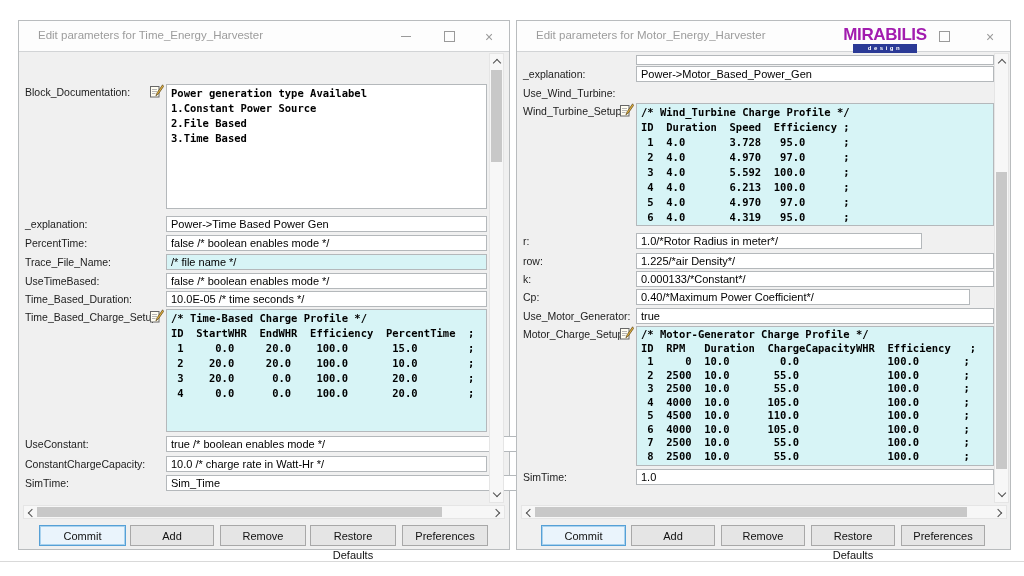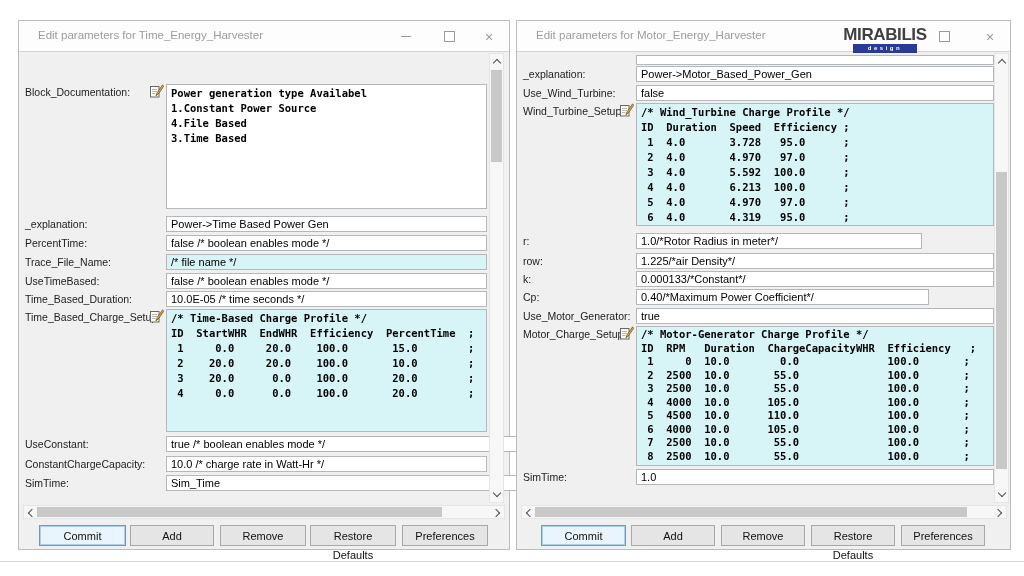--- a/index.html
+++ b/index.html
@@ -21,21 +21,21 @@
   .thumb{position:absolute;background:#c8c8c8}
   .sarr{position:absolute;width:13px;height:13px;display:flex;align-items:center;justify-content:center}
   .chev{width:5px;height:5px;border-left:1px solid #4e4e4e;border-top:1px solid #4e4e4e;display:inline-block}
   .chev.up{transform:rotate(45deg);margin-top:3px}
   .chev.down{transform:rotate(225deg);margin-bottom:3px}
   .chev.left{transform:rotate(-45deg);margin-left:3px}
   .chev.right{transform:rotate(135deg);margin-right:3px}
   .btn{position:absolute;top:504px;height:21px;background:#e5e5e5;border:1px solid #a8a8a8;box-sizing:border-box;font-size:11px;color:#111;text-align:center;line-height:19px;cursor:default}
   .btn.primary{background:#eaf4fc;border-color:#56a0d6;box-shadow:inset 0 0 0 1px #a9d2ee}
   .logo{position:absolute;left:320px;top:5px;width:96px;text-align:center}
-  .brand{font-size:17px;font-weight:800;color:#404040;letter-spacing:-0.4px;line-height:17px}
+  .brand{font-size:17px;font-weight:800;color:#a21caf;letter-spacing:-0.4px;line-height:17px}
   .dbar{margin:1px 0 0 16px;width:64px;height:9px;background:#2b3a96;color:#fff;font-size:6px;line-height:9px;letter-spacing:2.5px;font-weight:700;text-align:center;text-transform:lowercase}
   .bottom-line{position:absolute;left:0;width:1024px;top:561px;height:1px;background:#d9d9d9}
 </style>
 </head>
 <body>
 
 <div class="win" style="left:18px;width:492px">
   <div class="tbar">
     <span class="title">Edit parameters for Time_Energy_Harvester</span>
     <span class="wc" style="left:372px">
@@ -52,21 +52,21 @@
   <div class="lbl" style="top:65px">Block_Documentation:</div>
   <span class="eicon" style="left:131px;top:63px">
     <svg width="14" height="14" viewBox="0 0 14 14">
         <rect x="0.5" y="2.5" width="8.5" height="10.5" fill="#fffdf2" stroke="#666" stroke-width="1"></rect>
         <path d="M2 5.5h5M2 7.5h5M2 9.5h3.5" stroke="#b5b5b5" stroke-width="1" fill="none"></path>
         <path d="M12.6 0.8 L7.1 8.8 L5.9 11.8 L8.4 9.9 L13.6 2.4 Z" fill="#e2b23e" stroke="#57431a" stroke-width="0.7"></path>
       </svg>
   </span>
   <div class="blk" style="left:147px;top:63px;width:321px;height:125px">Power generation type Availabel
 1.Constant Power Source
-4.File Based
+2.File Based
 3.Time Based</div>
 
   <div class="lbl" style="top:197px">_explanation:</div>
   <div class="fld" style="left:147px;top:195px;width:321px">Power-&gt;Time Based Power Gen</div>
 
   <div class="lbl" style="top:216px">PercentTime:</div>
   <div class="fld" style="left:147px;top:214px;width:321px">false /* boolean enables mode */</div>
 
   <div class="lbl" style="top:235px">Trace_File_Name:</div>
   <div class="fld cy" style="left:147px;top:233px;width:321px">/* file name */</div>
@@ -141,21 +141,20 @@
         <span>×</span>
       </span>
   </div>
 
   <div class="fld" style="left:119px;top:34px;width:358px;height:10px"></div>
 
   <div class="lbl" style="top:47px">_explanation:</div>
   <div class="fld" style="left:119px;top:45px;width:358px">Power-&gt;Motor_Based_Power_Gen</div>
 
   <div class="lbl" style="top:66px">Use_Wind_Turbine:</div>
-  <div class="fld" style="left:119px;top:64px;width:358px">false</div>
 
   <div class="lbl" style="top:84px">Wind_Turbine_Setup:</div>
   <span class="eicon" style="left:103px;top:82px">
     <svg width="14" height="14" viewBox="0 0 14 14">
         <rect x="0.5" y="2.5" width="8.5" height="10.5" fill="#fffdf2" stroke="#666" stroke-width="1"></rect>
         <path d="M2 5.5h5M2 7.5h5M2 9.5h3.5" stroke="#b5b5b5" stroke-width="1" fill="none"></path>
         <path d="M12.6 0.8 L7.1 8.8 L5.9 11.8 L8.4 9.9 L13.6 2.4 Z" fill="#e2b23e" stroke="#57431a" stroke-width="0.7"></path>
       </svg>
   </span>
   <div class="blk cy" style="left:119px;top:82px;width:358px;height:123px">/* Wind_Turbine Charge Profile */
@@ -170,21 +169,21 @@
   <div class="lbl" style="top:214px">r:</div>
   <div class="fld" style="left:119px;top:212px;width:286px">1.0/*Rotor Radius in meter*/</div>
 
   <div class="lbl" style="top:234px">row:</div>
   <div class="fld" style="left:119px;top:232px;width:358px">1.225/*air Density*/</div>
 
   <div class="lbl" style="top:252px">k:</div>
   <div class="fld" style="left:119px;top:250px;width:358px">0.000133/*Constant*/</div>
 
   <div class="lbl" style="top:270px">Cp:</div>
-  <div class="fld" style="left:119px;top:268px;width:293px">0.40/*Maximum Power Coefficient*/</div>
+  <div class="fld" style="left:119px;top:268px;width:334px">0.40/*Maximum Power Coefficient*/</div>
 
   <div class="lbl" style="top:289px">Use_Motor_Generator:</div>
   <div class="fld" style="left:119px;top:287px;width:358px">true</div>
 
   <div class="lbl" style="top:307px">Motor_Charge_Setup:</div>
   <span class="eicon" style="left:103px;top:305px">
     <svg width="14" height="14" viewBox="0 0 14 14">
         <rect x="0.5" y="2.5" width="8.5" height="10.5" fill="#fffdf2" stroke="#666" stroke-width="1"></rect>
         <path d="M2 5.5h5M2 7.5h5M2 9.5h3.5" stroke="#b5b5b5" stroke-width="1" fill="none"></path>
         <path d="M12.6 0.8 L7.1 8.8 L5.9 11.8 L8.4 9.9 L13.6 2.4 Z" fill="#e2b23e" stroke="#57431a" stroke-width="0.7"></path>

